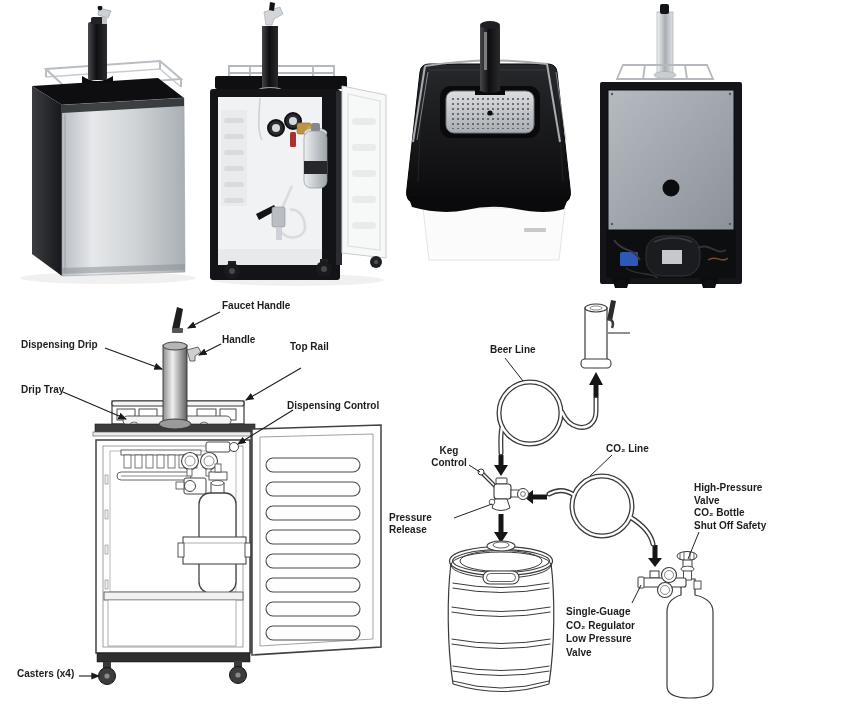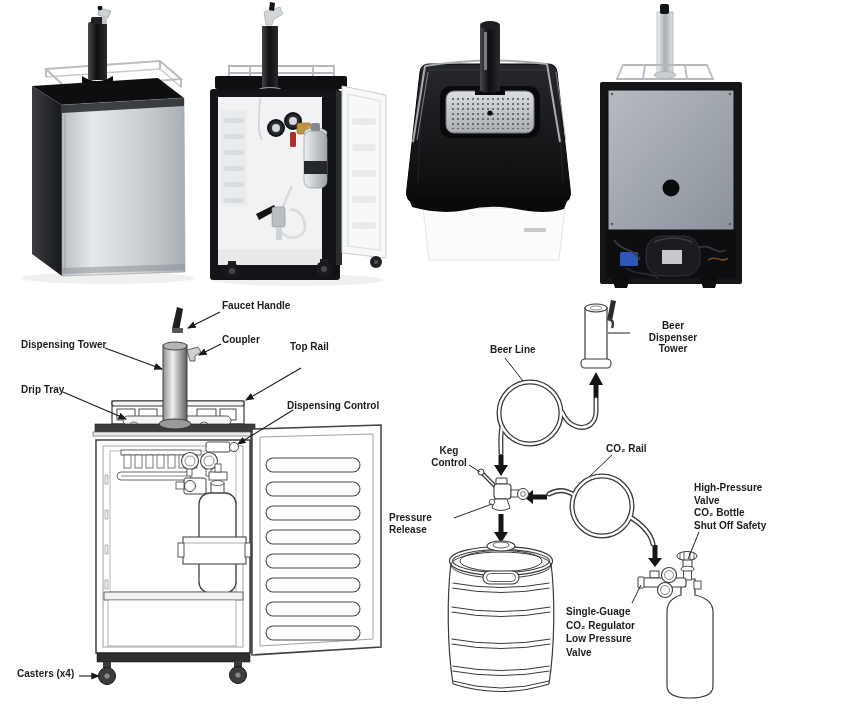--- a/index.html
+++ b/index.html
@@ -464,34 +464,31 @@
       <path d="M208,38 L230,38"></path>
       <path d="M212,160 L190,181"></path>
       <path d="M69,170 L80,177"></path>
       <path d="M54,223 L92,209"></path>
       <path d="M299,237 L288,264"></path>
       <path d="M232,308 L241,290"></path>
     </g>
   </svg>
 
   <div class="lbl" style="left:222px;top:300px">Faucet Handle</div>
-  <div class="lbl" style="left:222px;top:334px">Coupler</div>
-  <div class="lbl" style="left:21px;top:339px">Dispensing Tower</div>
+  <div class="lbl" style="left:222px;top:334px">Handle</div>
+  <div class="lbl" style="left:21px;top:339px">Dispensing Drip</div>
   <div class="lbl" style="left:290px;top:341px">Top Rail</div>
   <div class="lbl" style="left:21px;top:384px">Drip Tray</div>
   <div class="lbl" style="left:287px;top:400px">Dispensing Control</div>
   <div class="lbl" style="left:17px;top:668px">Casters (x4)</div>
 
   <div class="lbl" style="left:490px;top:344px">Beer Line</div>
-  <div class="lbl ctr" style="left:629px;top:320px;width:88px">Beer
-Dispenser
-Tower</div>
   <div class="lbl ctr" style="left:427px;top:445px;width:44px">Keg
 Control</div>
-  <div class="lbl" style="left:606px;top:443px">CO₂ Rail</div>
+  <div class="lbl" style="left:606px;top:443px">CO₂ Line</div>
   <div class="lbl" style="left:389px;top:512px">Pressure
 Release</div>
   <div class="lbl lh12" style="left:694px;top:482px">High-Pressure
 Valve
 CO₂ Bottle
 Shut Off Safety</div>
   <div class="lbl lh13" style="left:566px;top:605px">Single-Guage
 CO₂ Regulator
 Low Pressure
 Valve</div>

